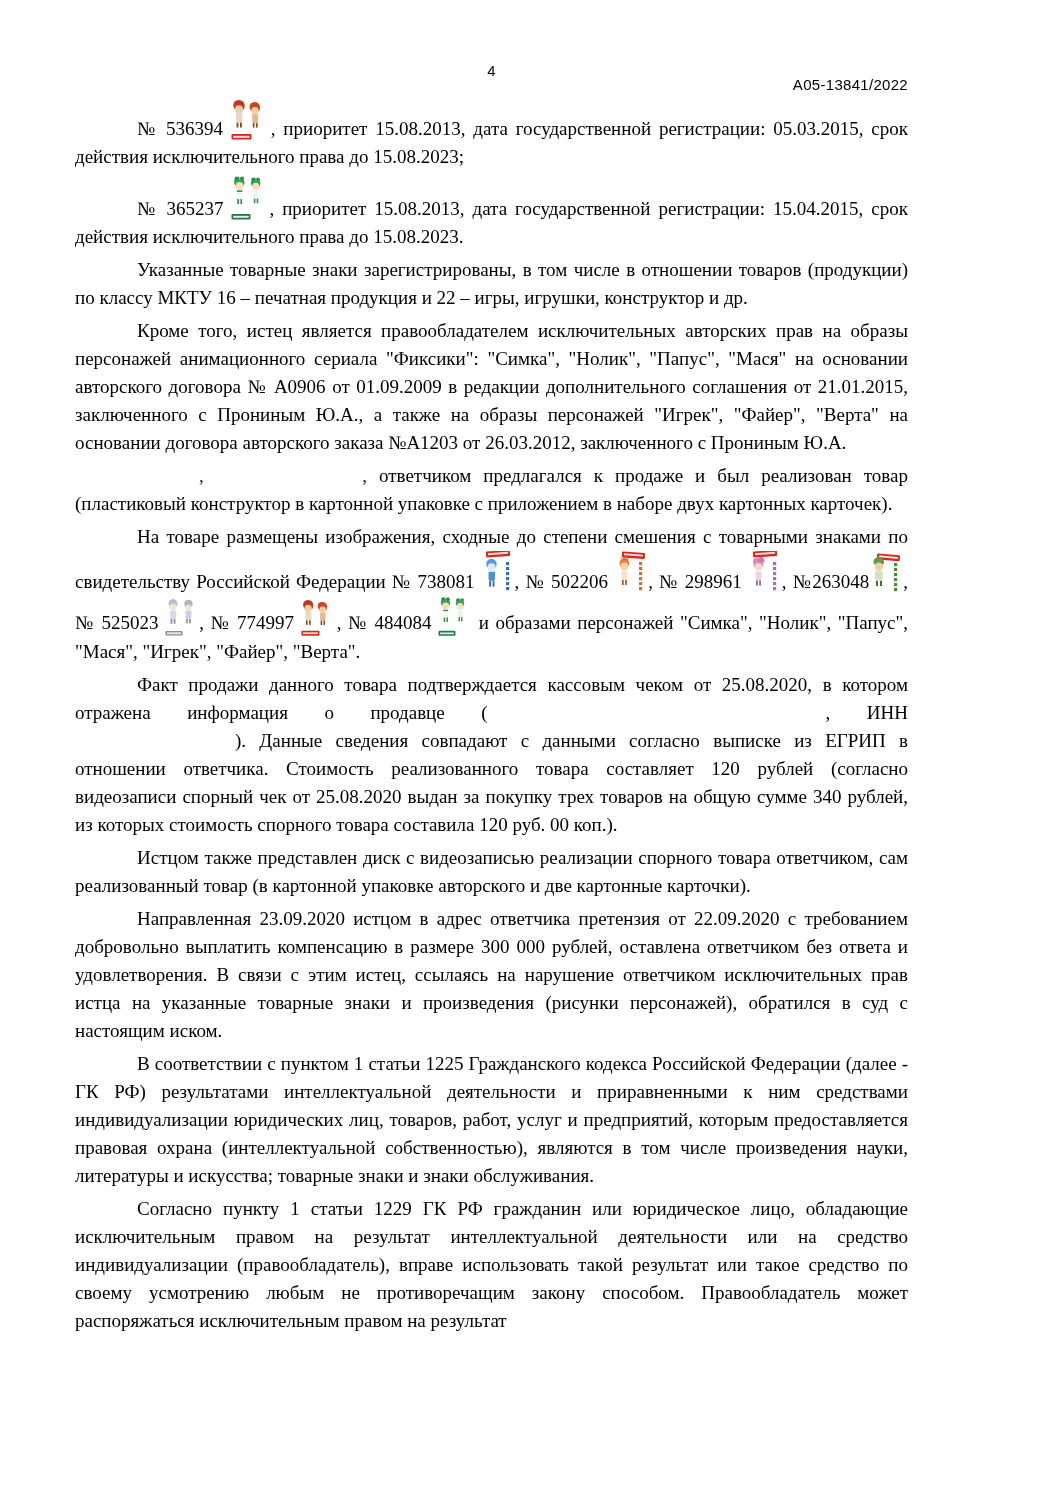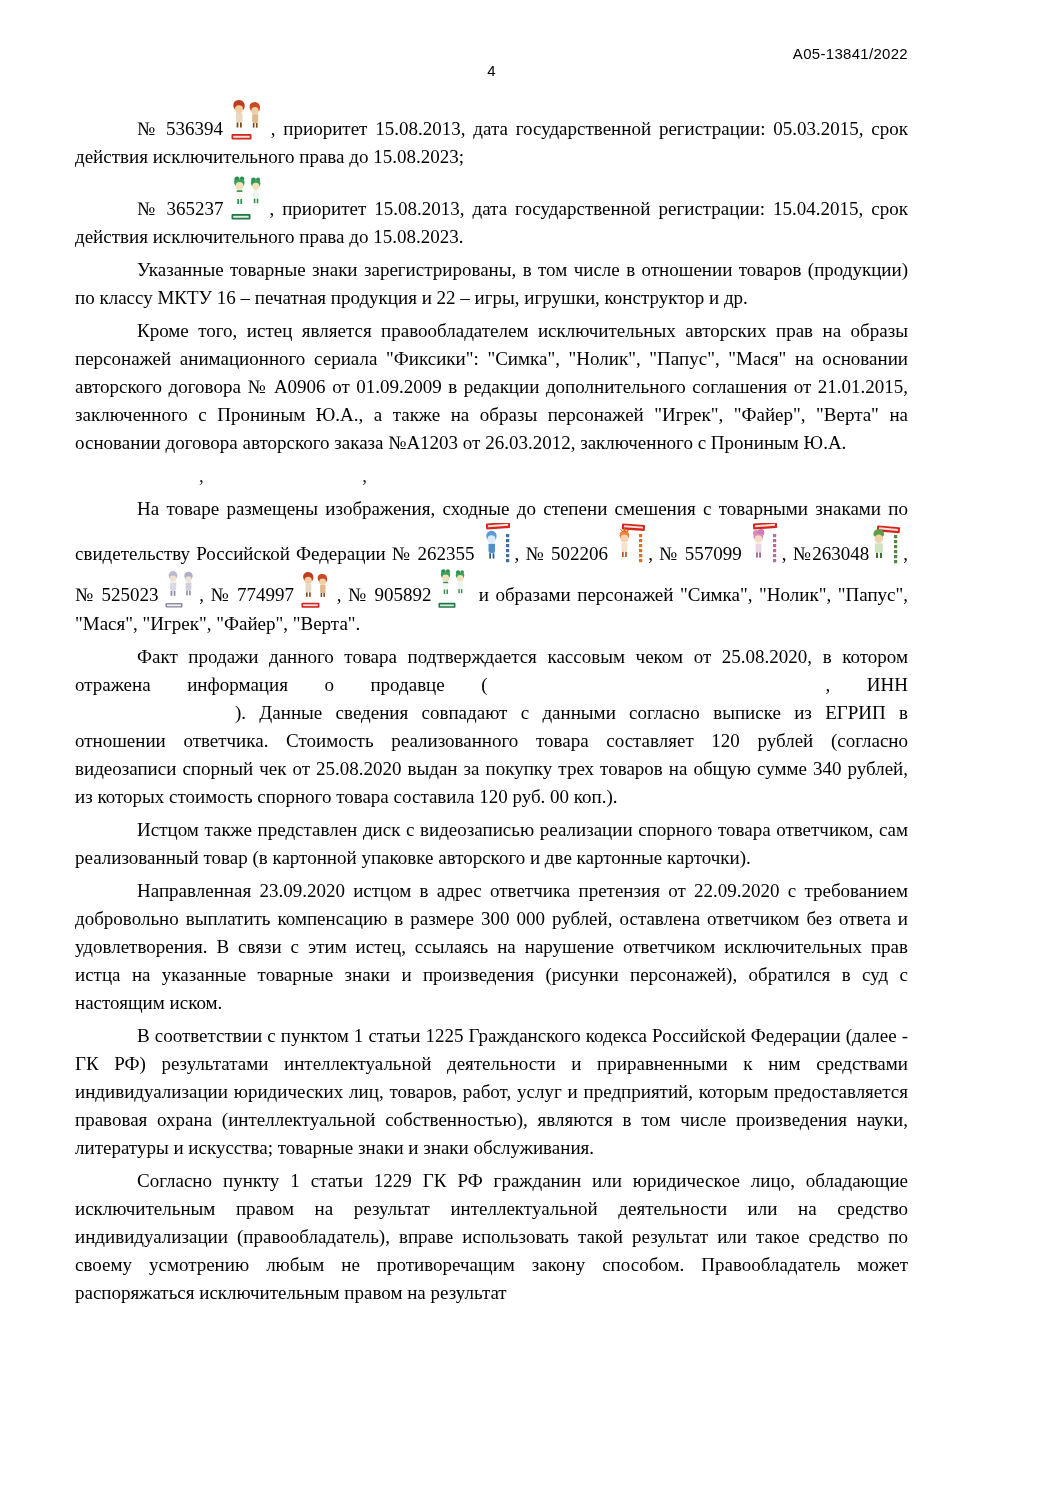--- a/index.html
+++ b/index.html
@@ -18,21 +18,21 @@
     margin: 0 152px 18px 75px;
     padding-top: 62px;
     height: 20px;
     font-family: "Liberation Sans", "DejaVu Sans", sans-serif;
     font-size: 15px;
     text-align: center;
   }
   .case-number {
     position: absolute;
     right: 0;
-    top: 45px;
+    top: 76px;
     letter-spacing: 0.3px;
   }
   .content {
     margin: 0 152px 0 75px;
     font-size: 19px;
     line-height: 28px;
     text-align: justify;
   }
   .para {
     margin: 0 0 5px 0;
@@ -214,35 +214,35 @@
           <use href="#sym-verta"></use>
         </svg><span>, приоритет 15.08.2013, дата государственной регистрации: 15.04.2015, срок действия исключительного права до 15.08.2023.</span></p>
 
     <p class="para"><span>Указанные товарные знаки зарегистрированы, в том числе в отношении товаров (продукции) по классу МКТУ 16 – печатная продукция и 22 – игры, игрушки, конструктор и др.</span></p>
 
     <p class="para"><span>Кроме того, истец является правообладателем исключительных авторских прав на образы персонажей анимационного сериала "Фиксики": "Симка", "Нолик", "Папус", "Мася" на основании авторского договора № А0906 от 01.09.2009 в редакции дополнительного соглашения от 21.01.2015, заключенного с Прониным Ю.А., а также на образы персонажей "Игрек", "Файер", "Верта" на основании договора авторского заказа №А1203 от 26.03.2012, заключенного с Прониным Ю.А.</span></p>
 
     <p class="para"> <span class="redacted r-address">
           <span>,</span>
           <span>,</span>
-        </span> </p>
-
-    <p class="para"><span>На товаре размещены изображения, сходные до степени смешения с товарными знаками по свидетельству Российской Федерации № 262355</span> <svg class="tm" width="34" height="46">
+        </span> <span>ответчиком предлагался к продаже и был реализован товар (пластиковый конструктор в картонной упаковке с приложением в наборе двух картонных карточек).</span></p>
+
+    <p class="para"><span>На товаре размещены изображения, сходные до степени смешения с товарными знаками по свидетельству Российской Федерации № 738081</span> <svg class="tm" width="34" height="46">
           <use href="#sym-nolik"></use>
         </svg><span>, № 502206</span> <svg class="tm" width="34" height="46">
           <use href="#sym-simka"></use>
-        </svg><span>, № 557099</span> <svg class="tm" width="34" height="46">
+        </svg><span>, № 298961</span> <svg class="tm" width="34" height="46">
           <use href="#sym-masia"></use>
         </svg><span>, №263048</span><svg class="tm" width="34" height="44">
           <use href="#sym-papus"></use>
         </svg><span>, № 525023</span> <svg class="tm" width="34" height="40">
           <use href="#sym-igrek"></use>
         </svg><span>, № 774997</span> <svg class="tm" width="36" height="38">
           <use href="#sym-fire"></use>
-        </svg><span>, № 905892</span> <svg class="tm" width="34" height="41">
+        </svg><span>, № 484084</span> <svg class="tm" width="34" height="41">
           <use href="#sym-verta"></use>
         </svg> <span>и образами персонажей "Симка", "Нолик", "Папус", "Мася", "Игрек", "Файер", "Верта".</span></p>
 
     <p class="para"><span>Факт продажи данного товара подтверждается кассовым чеком от 25.08.2020, в котором отражена информация о продавце (</span><span class="redacted r-seller"></span><span>, ИНН</span> <span class="redacted r-inn"></span><span>). Данные сведения совпадают с данными согласно выписке из ЕГРИП в отношении ответчика. Стоимость реализованного товара составляет 120 рублей (согласно видеозаписи спорный чек от 25.08.2020 выдан за покупку трех товаров на общую сумме 340 рублей, из которых стоимость спорного товара составила 120 руб. 00 коп.).</span></p>
 
     <p class="para"><span>Истцом также представлен диск с видеозаписью реализации спорного товара ответчиком, сам реализованный товар (в картонной упаковке авторского и две картонные карточки).</span></p>
 
     <p class="para"><span>Направленная 23.09.2020 истцом в адрес ответчика претензия от 22.09.2020 с требованием добровольно выплатить компенсацию в размере 300 000 рублей, оставлена ответчиком без ответа и удовлетворения. В связи с этим истец, ссылаясь на нарушение ответчиком исключительных прав истца на указанные товарные знаки и произведения (рисунки персонажей), обратился в суд с настоящим иском.</span></p>
 
     <p class="para"><span>В соответствии с пунктом 1 статьи 1225 Гражданского кодекса Российской Федерации (далее - ГК РФ) результатами интеллектуальной деятельности и приравненными к ним средствами индивидуализации юридических лиц, товаров, работ, услуг и предприятий, которым предоставляется правовая охрана (интеллектуальной собственностью), являются в том числе произведения науки, литературы и искусства; товарные знаки и знаки обслуживания.</span></p>

